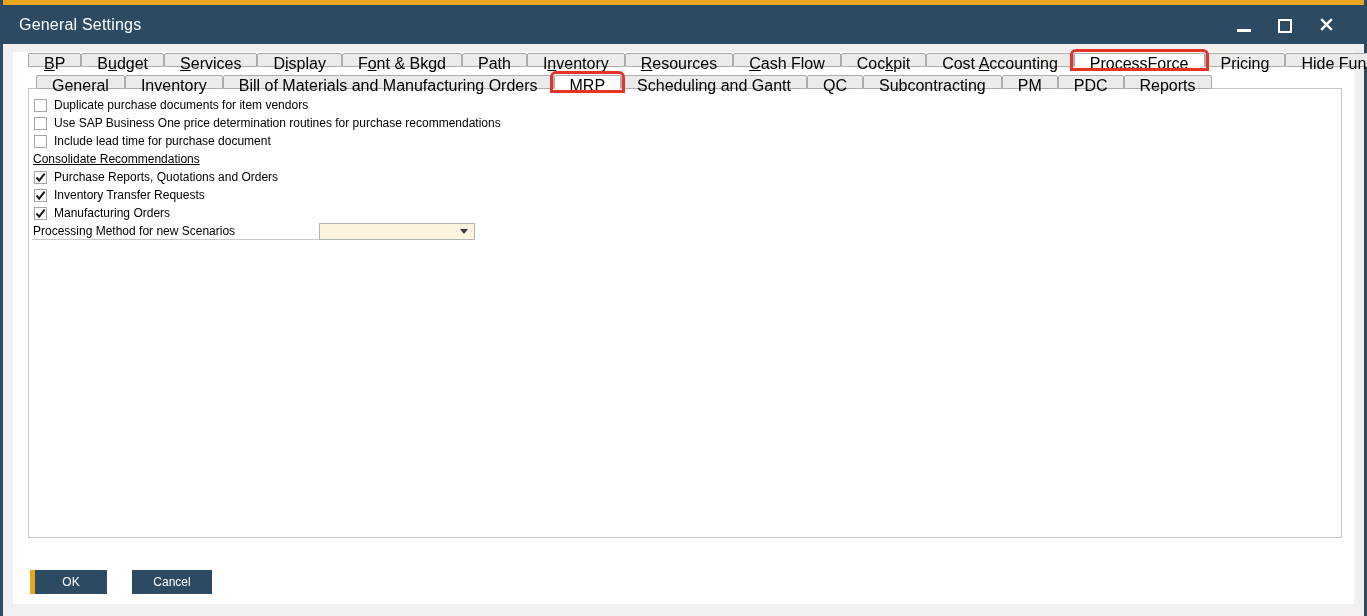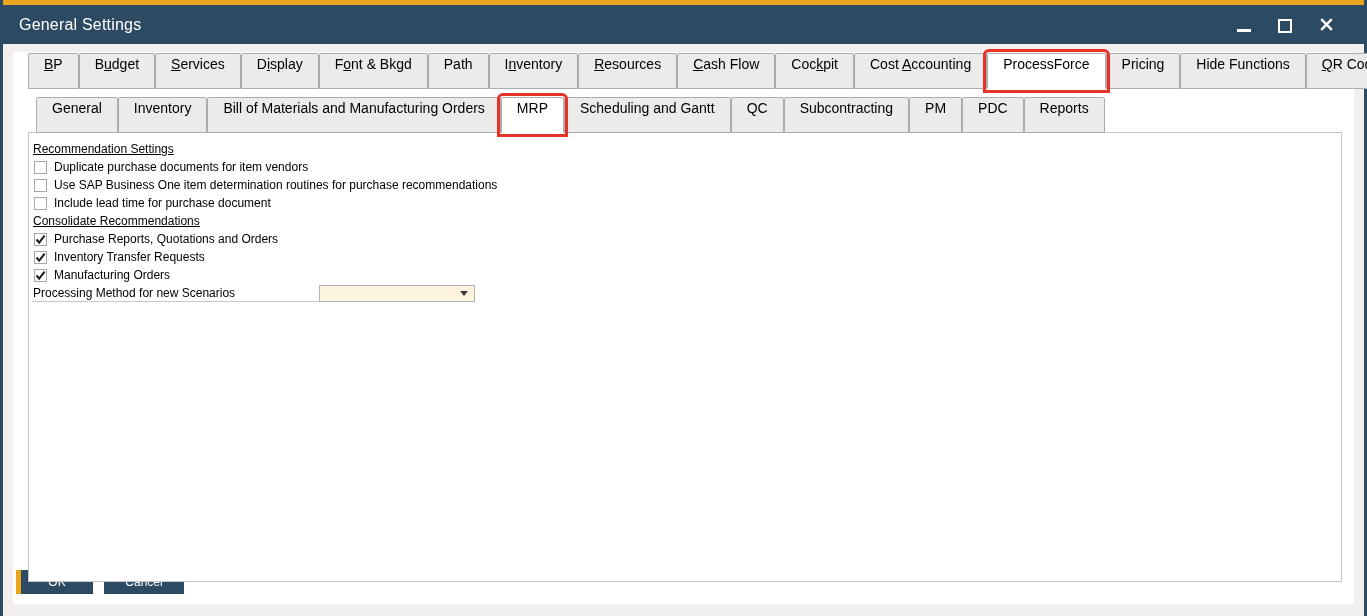--- a/index.html
+++ b/index.html
@@ -20,23 +20,23 @@
   .win-controls { margin-left:auto; display:flex; align-items:center; gap:25px; padding-right:14px; }
   .win-btn { width:16px; height:16px; display:flex; align-items:flex-end; justify-content:center; cursor:default; }
   .min-glyph { width:14px; height:3px; background:#fff; margin-bottom:1px; }
   .max-glyph { width:14px; height:14px; border:2px solid #fff; }
 
   .form { position:absolute; left:10px; right:10px; top:52px; height:552px; background:#fff; }
 
   
   .tabstrip1 { display:flex; padding:1px 0 0 15px; align-items:flex-end; }
   .tab {
-    height:36px; line-height:20px; padding:0 15px;
+    height:14px; line-height:20px; padding:0 15px;
     background:#ECEBEA; border:1px solid #ACACAC; border-radius:2px 2px 0 0;
-    font-size:14px; color:#000; white-space:nowrap; text-align:center;
+    font-size:16px; color:#000; white-space:nowrap; text-align:center;
     position:relative; cursor:default;
   }
   .tab.selected { background:#fff; border-bottom-color:#fff; z-index:3; }
   .tab.annotated { outline:3px solid #E5332A; outline-offset:1px; z-index:4; }
 
   
   .notebook { margin:8px 12px 12px 15px; }
   .tabstrip2 { display:flex; padding-left:8px; position:relative; z-index:2; margin-bottom:-1px; align-items:flex-end; }
   .pane {
     border:1px solid #C6C6C6; background:#fff; height:450px;
@@ -57,21 +57,21 @@
   .dropdown {
     width:156px; height:17px; margin-top:1px; background:#FCF4DE; border:1px solid #B3B3B3;
     display:flex; align-items:center; cursor:default;
   }
   .dd-value { flex:1; padding-left:4px; font-size:12px; }
   .dd-arrow {
     width:0; height:0; margin-right:6px;
     border-left:4px solid transparent; border-right:4px solid transparent; border-top:5px solid #3A3A3A;
   }
 
-  .footer { position:absolute; left:3px; bottom:10px; display:flex; gap:11px;align-items:center; }
+  .footer { position:absolute; left:17px; bottom:10px; display:flex; gap:25px;align-items:center; }
   .btn {
     height:24px; background:#2D4A63; color:#fff; font-size:12px;
     display:flex; align-items:center; justify-content:center; cursor:default;
   }
   .btn-ok { width:77px; border-left:5px solid #EAA51E; }
   .btn-cancel { width:80px; }
 </style>
 </head>
 <body>
 
@@ -121,28 +121,27 @@
           <div class="tab"><span>Bill of Materials and Manufacturing Orders</span></div>
           <div class="tab selected annotated"><span>MRP</span></div>
           <div class="tab"><span>Scheduling and Gantt</span></div>
           <div class="tab"><span>QC</span></div>
           <div class="tab"><span>Subcontracting</span></div>
           <div class="tab"><span>PM</span></div>
           <div class="tab"><span>PDC</span></div>
           <div class="tab"><span>Reports</span></div>
         </div>
       <div class="pane" id="pane-content">
-          <div class="row heading">Recommendation Settings</div>
           <div class="row cb-row">
             <span class="cb"></span>
             <span class="cb-label">Duplicate purchase documents for item vendors</span>
           </div>
           <div class="row cb-row">
             <span class="cb"></span>
-            <span class="cb-label">Use SAP Business One item determination routines for purchase recommendations</span>
+            <span class="cb-label">Use SAP Business One price determination routines for purchase recommendations</span>
           </div>
           <div class="row cb-row">
             <span class="cb"></span>
             <span class="cb-label">Include lead time for purchase document</span>
           </div>
           <div class="row heading">Consolidate Recommendations</div>
           <div class="row cb-row">
             <span class="cb checked">
               <svg width="11" height="11" viewBox="0 0 11 11">
                 <path d="M1.5 5.5 L4.2 8.6 L9.6 1.6" stroke="#1C1C1C" stroke-width="2" fill="none"></path>

